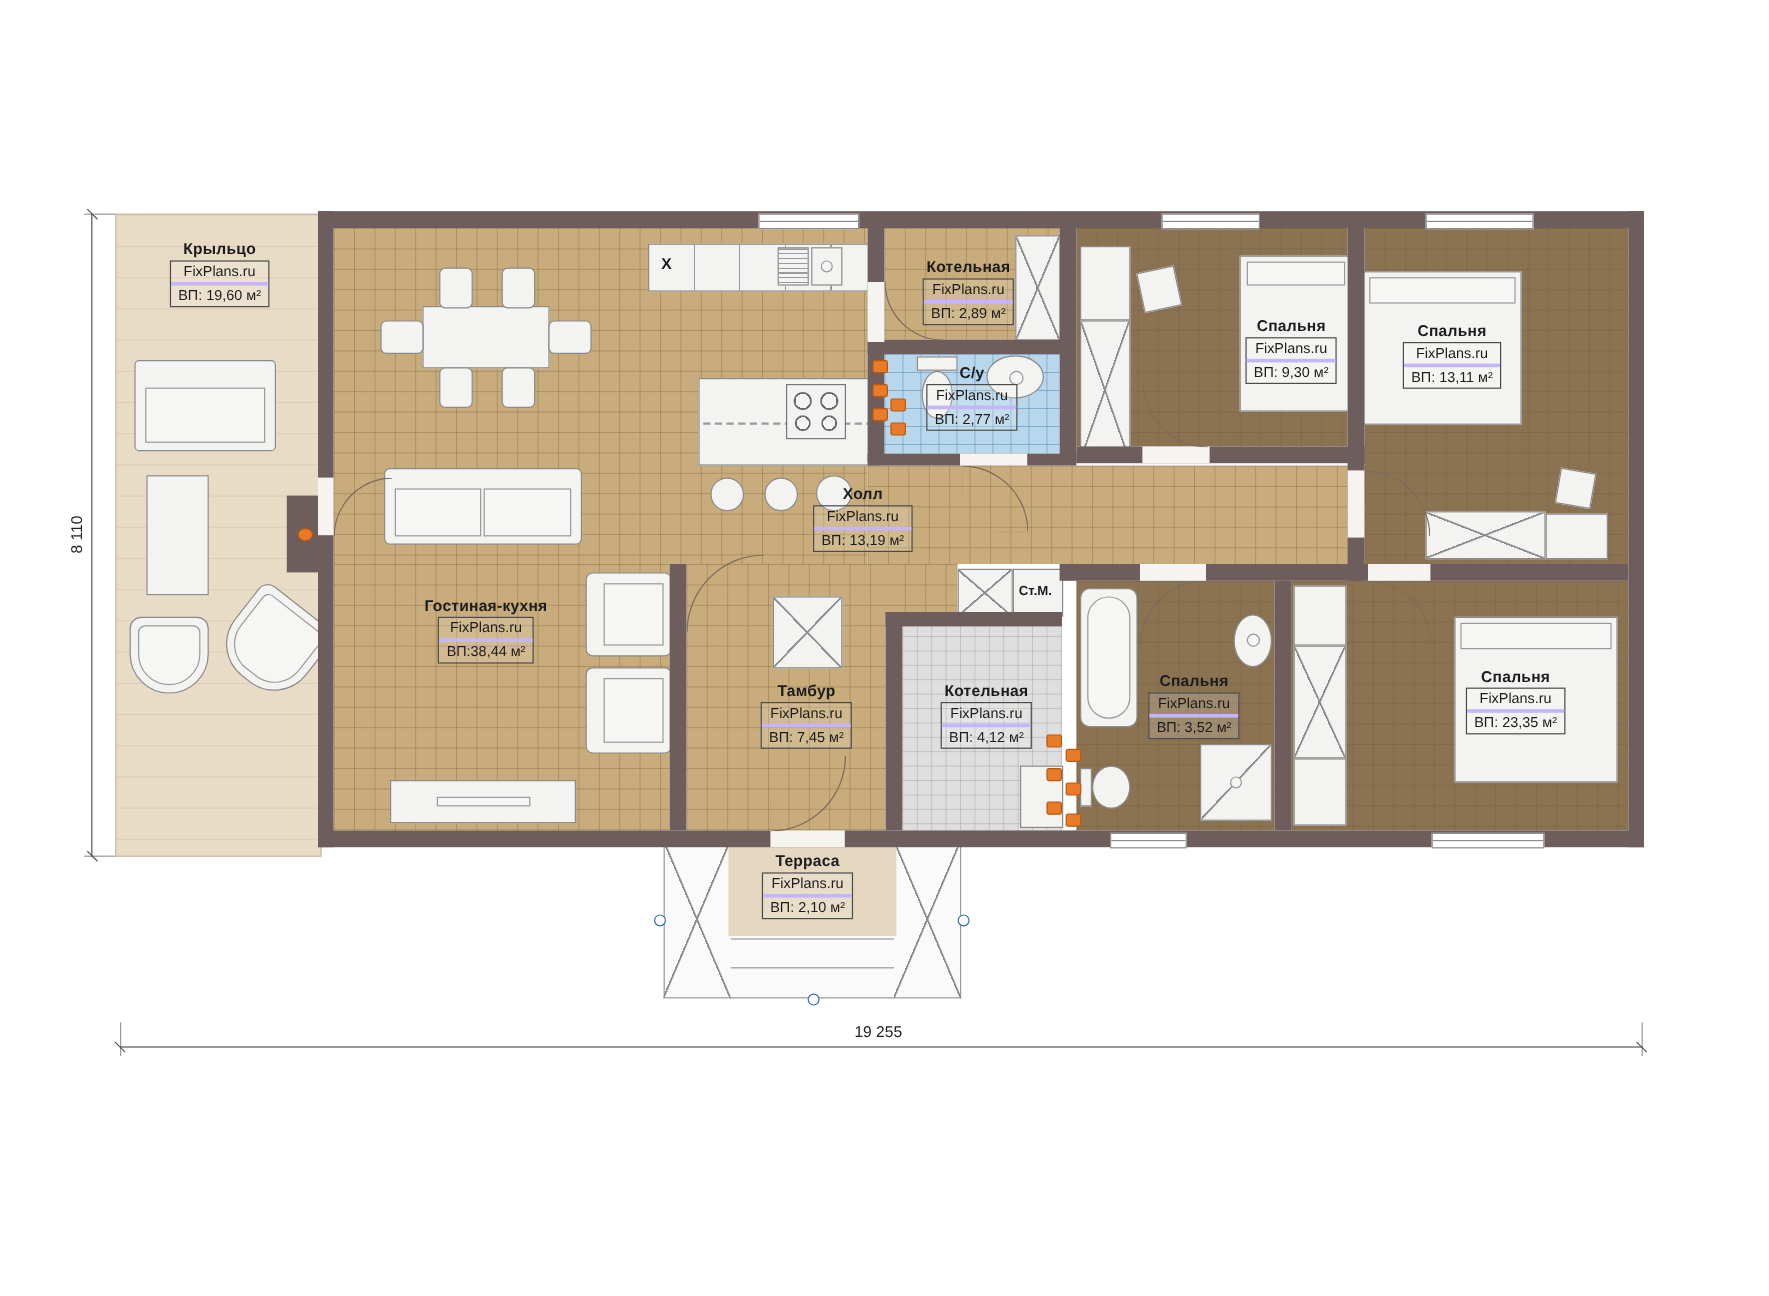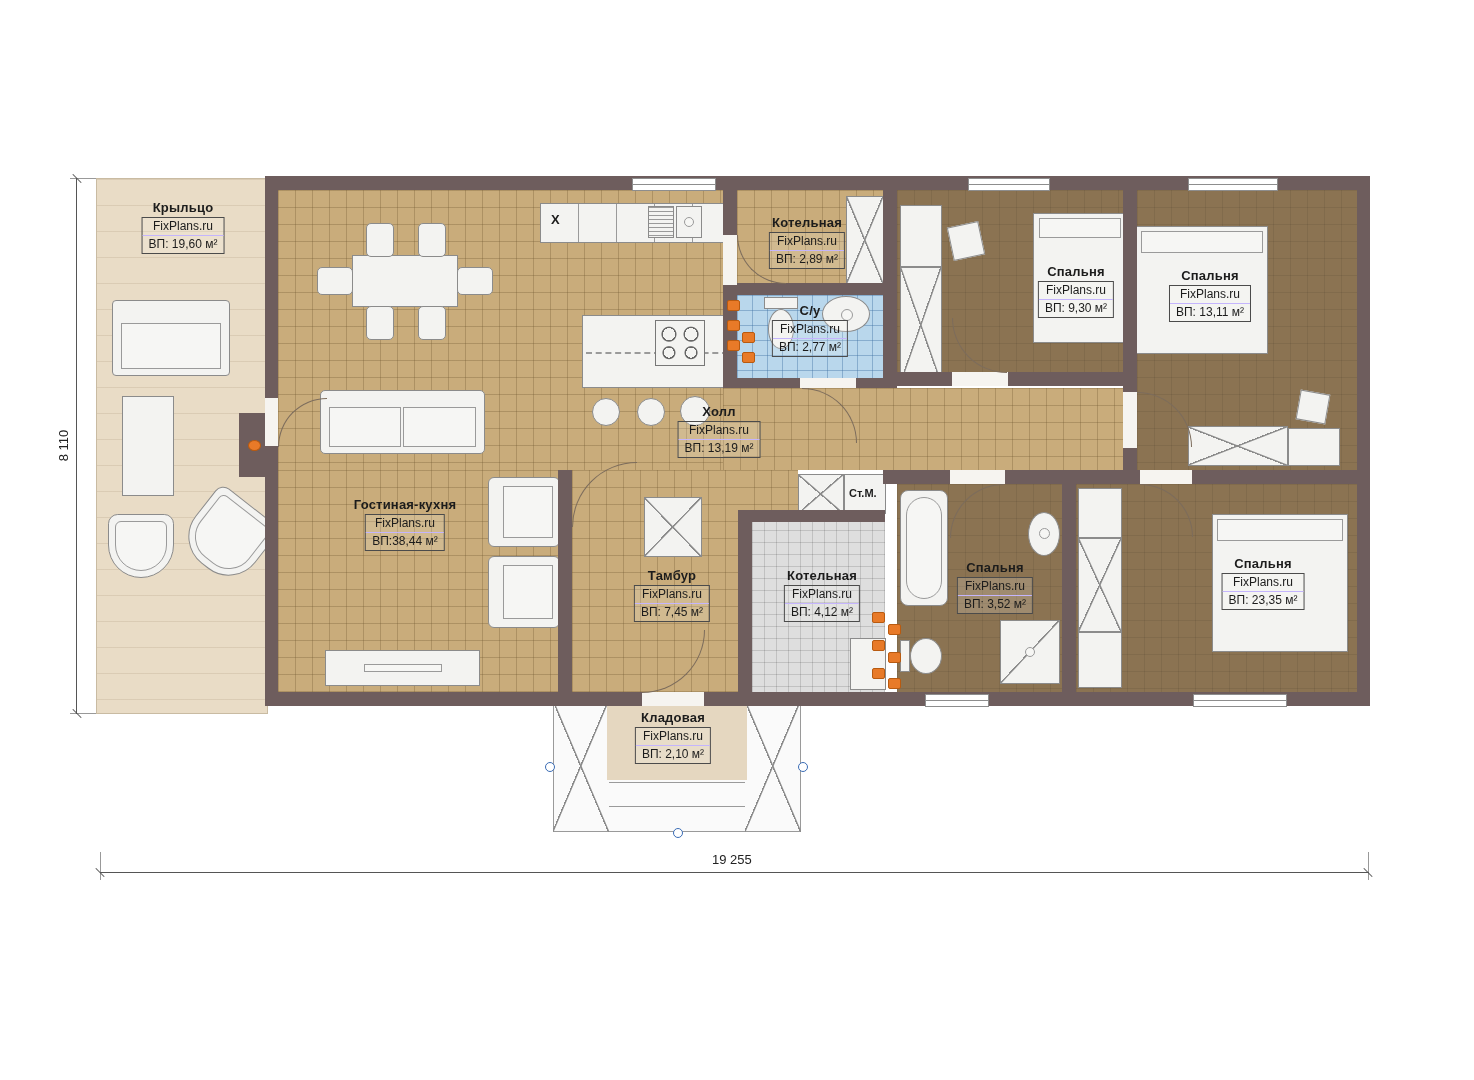--- a/index.html
+++ b/index.html
@@ -61,21 +61,21 @@
   .dashline{position:absolute;height:0;border-top:2px dashed #9a9a9a;z-index:9;}
   .odot{position:absolute;width:11px;height:9px;background:#e87a28;border:1px solid #b85a10;
         border-radius:2px;z-index:14;}
   .handle{position:absolute;width:8px;height:8px;background:#fff;border:1px solid #3a6cb5;
           border-radius:50%;z-index:40;}
   
   .room-label{position:absolute;transform:translateX(-50%);text-align:center;z-index:30;}
   .room-name{font-weight:bold;font-size:13px;letter-spacing:.2px;margin-bottom:2px;white-space:nowrap;}
   .room-box{display:inline-block;border:1px solid #4b4b4b;background:rgba(250,248,243,.18);}
   .room-brand,.room-area{font-size:12px;line-height:17px;padding:0 6px;white-space:nowrap;}
-  .room-area{border-top:1px solid #c4b5fd;}
+  .room-area{border-top:3px solid #c4b5fd;}
   .small-note{position:absolute;font-size:11px;font-weight:bold;z-index:30;white-space:nowrap;}
   
   .dimline{position:absolute;background:#555;z-index:5;}
   .dimtick{position:absolute;width:12px;height:1px;background:#555;transform:rotate(45deg);z-index:6;}
   .dimtext{position:absolute;font-size:13px;color:#222;z-index:6;white-space:nowrap;}
   .extline{position:absolute;background:#999;z-index:4;}
 </style>
 </head>
 <body>
 
@@ -316,18 +316,18 @@
     <div class="room-name">Спальня</div>
     <div class="room-box"><div class="room-brand">FixPlans.ru</div>
       <div class="room-area">ВП: 3,52 м²</div></div>
   </div>
   <div class="room-label" style="left:1263px;top:556px;">
     <div class="room-name">Спальня</div>
     <div class="room-box"><div class="room-brand">FixPlans.ru</div>
       <div class="room-area">ВП: 23,35 м²</div></div>
   </div>
   <div class="room-label" style="left:673px;top:710px;">
-    <div class="room-name">Кладовая</div>
+    <div class="room-name">Терраса</div>
     <div class="room-box"><div class="room-brand">FixPlans.ru</div>
       <div class="room-area">ВП: 2,10 м²</div></div>
   </div>
 
 </div>
 
 </body></html>

